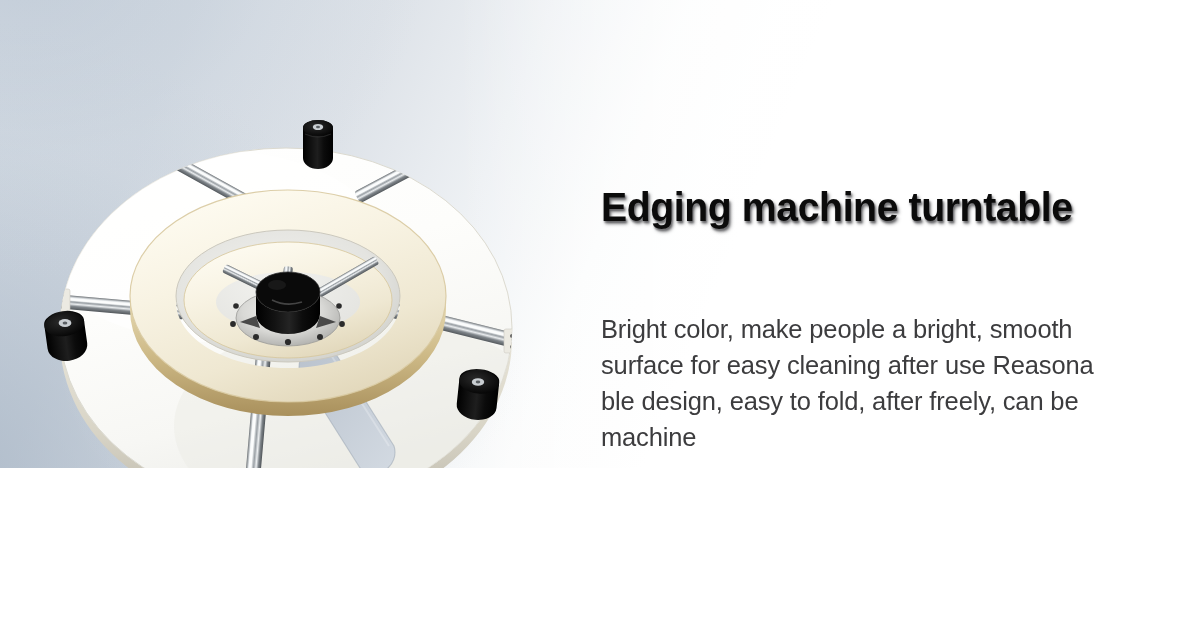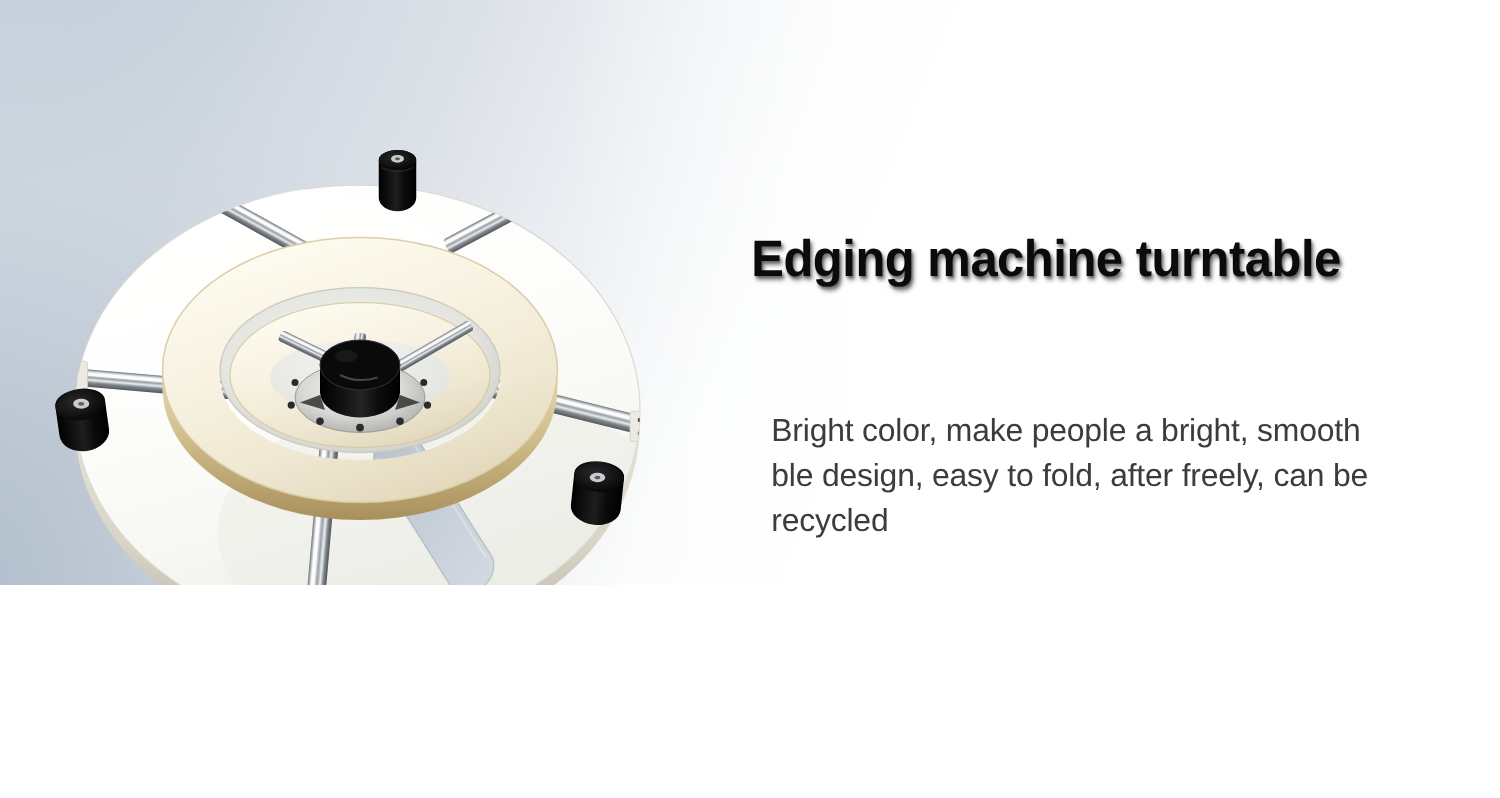--- a/index.html
+++ b/index.html
@@ -95,21 +95,21 @@
     color: #0b0b0b;
     margin: 0;
     transform: scaleX(0.955);
     transform-origin: left center;
     text-shadow:
         2px 3px 3.5px rgba(40,40,44,0.55),
         1px 1.5px 2px rgba(20,20,24,0.40);
     white-space: nowrap;
   }
   .body-copy {
-    margin: 16px;
+    margin: 0;
     padding-top: 82px;
     font-size: 25.5px;
     line-height: 36px;
     color: #3c3c3e;
     font-weight: 400;
     letter-spacing: -0.15px;
     max-width: 548px;
   }
   .body-copy .ln { display: block; white-space: nowrap; }
 </style>
@@ -354,18 +354,19 @@
         <ellipse cx="444" cy="286" rx="2.3" ry="1.4" fill="#5a5f63"></ellipse>
       </g>
     </svg>
   </div>
 
   <div class="text-col">
     <h1 class="headline">Edging machine turntable</h1>
 
     <p class="body-copy">
       <span class="ln">Bright color, make people a bright, smooth</span>
+      <span class="ln">surface for easy cleaning after use Reasona</span>
       <span class="ln">ble design, easy to fold, after freely, can be</span>
-      <span class="ln">recycled</span>
+      <span class="ln">machine</span>
     </p>
   </div>
 
 </div>
 
 </body></html>

